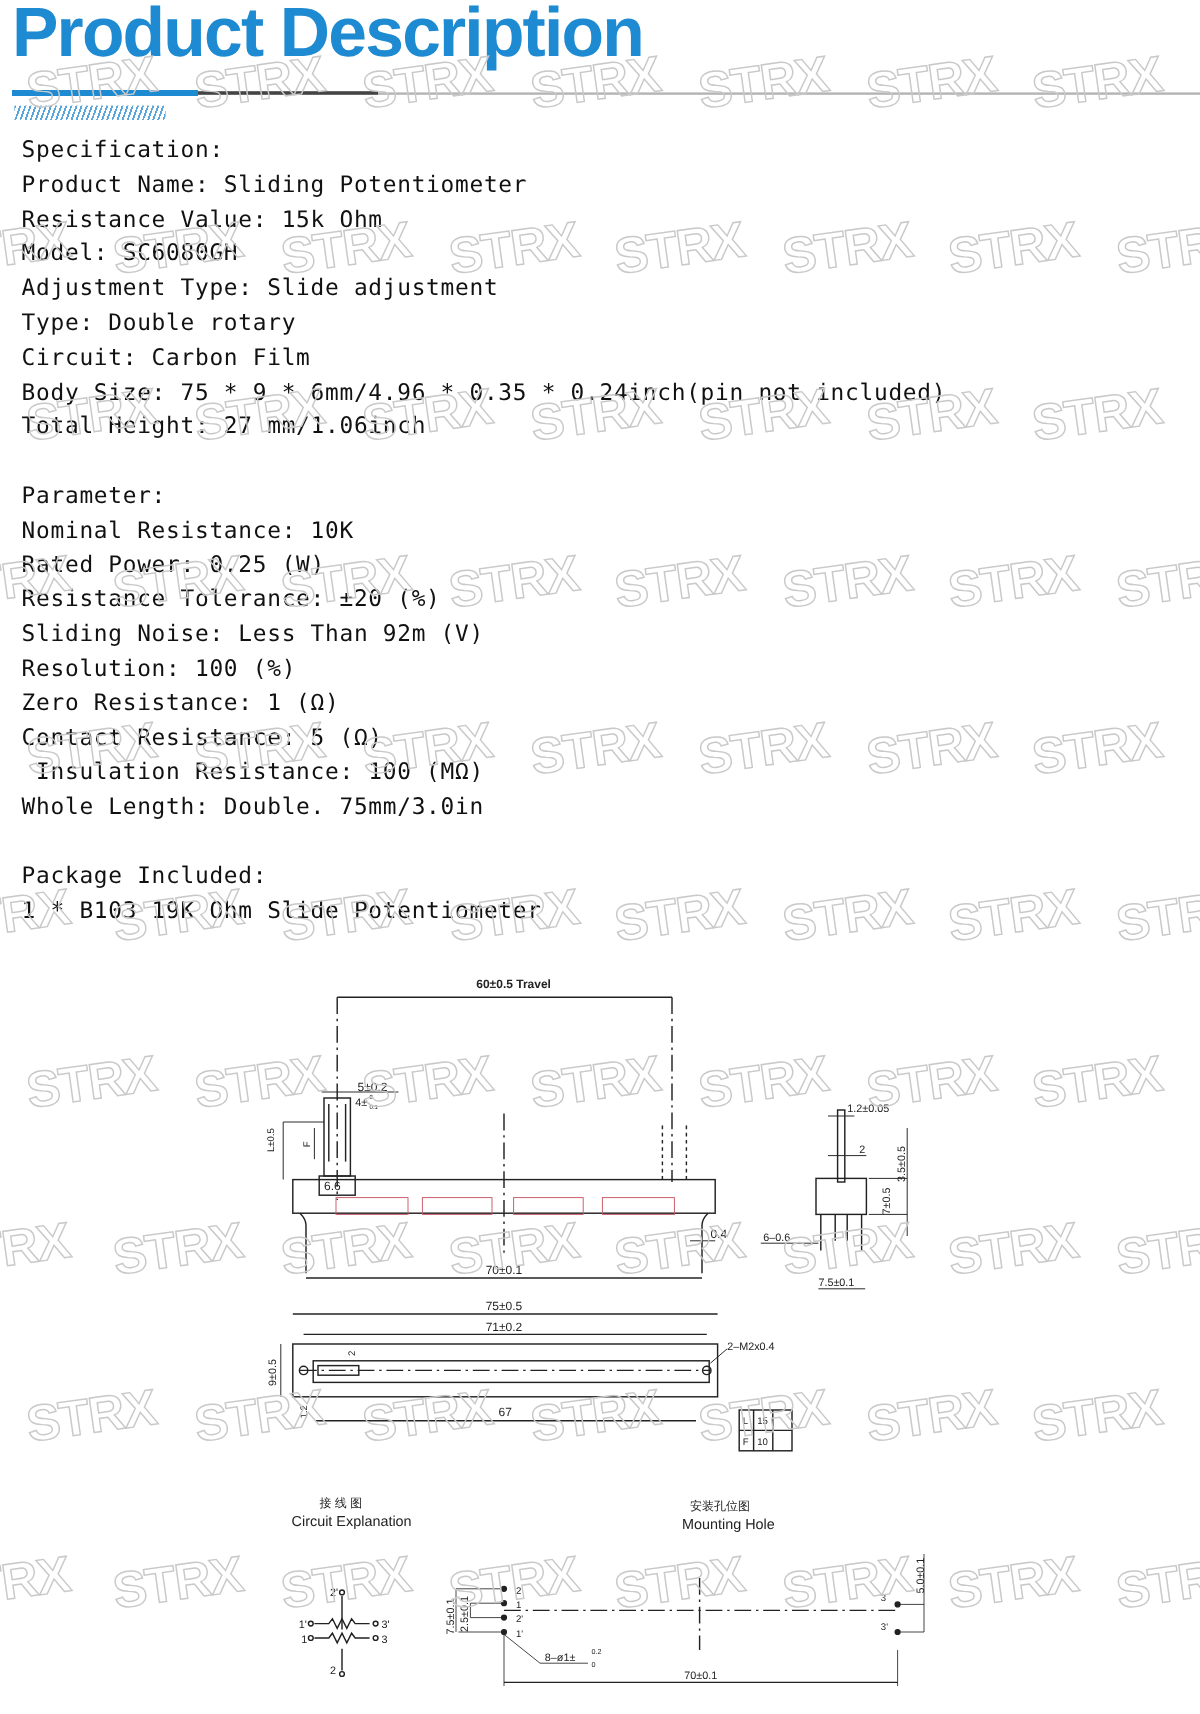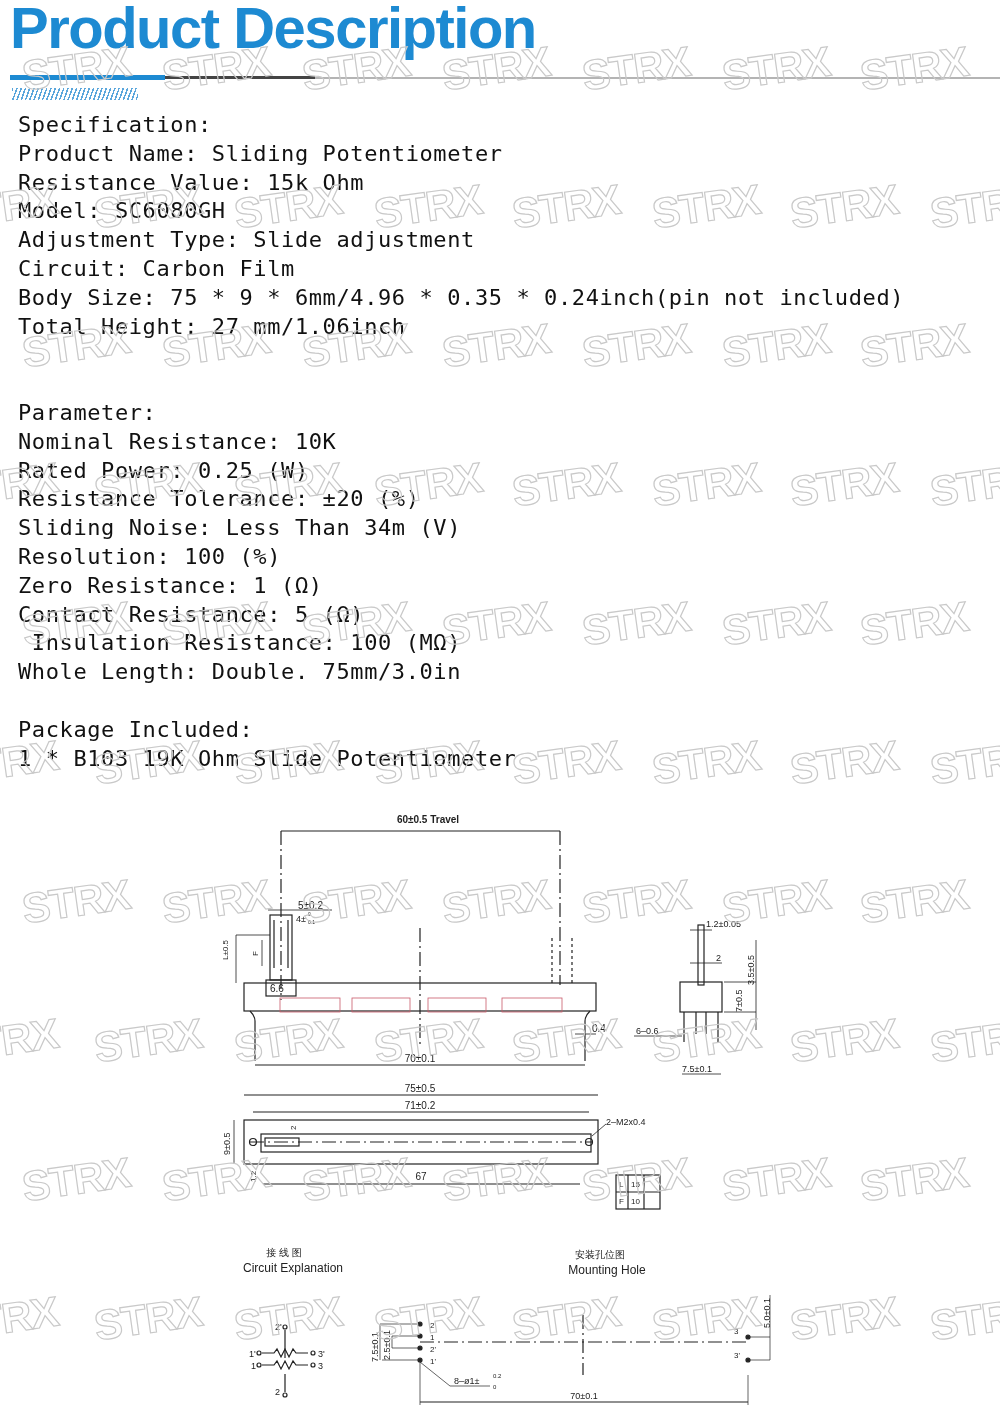--- a/index.html
+++ b/index.html
@@ -4,52 +4,53 @@
 <style>
   html, body { margin: 0; padding: 0; background: #ffffff; }
   body { width: 1000px; height: 1428px; position: relative; overflow: hidden; font-family: "DejaVu Sans Mono", "Liberation Mono", monospace; color: #111; }
   .title { position: absolute; left: 10px; top: -6px; font-family: "Liberation Sans", sans-serif; font-weight: bold; font-size: 58px; color: #1d8ad2; letter-spacing: -1.5px; margin: 0; }
   .rule-blue { position: absolute; left: 10px; top: 75px; width: 155px; height: 5px; background: #1d8ad2; }
   .rule-dark { position: absolute; left: 165px; top: 76px; width: 150px; height: 3px; background: #444; }
   .rule-gray { position: absolute; left: 315px; top: 77px; width: 685px; height: 2px; background: #b4b4b4; }
   .hatch { position: absolute; left: 12px; top: 88px; width: 126px; height: 12px;
     background: repeating-linear-gradient(110deg, #5aa6dc 0 1.5px, transparent 1.5px 4px); }
   .section { position: absolute; left: 18px; }
-  .line { font-size: 22px; line-height: 28.8px; white-space: pre; letter-spacing: 0.6px; }
+  .line { font-size: 19px; line-height: 28.8px; white-space: pre; letter-spacing: 0.6px; }
   .wm { position: absolute; font-family: "Liberation Sans", sans-serif; font-weight: bold; font-size: 42px; color: transparent;
     -webkit-text-stroke: 1.2px #c9c9c9; transform: rotate(-8deg); pointer-events: none; letter-spacing: -1px; }
   svg text { font-family: "Liberation Sans", sans-serif; }
   .dwg { position: absolute; left: 0; top: 790px; }
 </style>
 </head>
 <body>
 
 <h1 class="title">Product Description</h1>
 <div class="rule-blue"></div>
 <div class="rule-dark"></div>
 <div class="rule-gray"></div>
 <div class="hatch"></div>
 
 <div class="section" style="top:111px;">
   <div class="line">Specification:</div>
   <div class="line">Product Name: Sliding Potentiometer</div>
   <div class="line">Resistance Value: 15k Ohm</div>
   <div class="line">Model: SC6080GH</div>
   <div class="line">Adjustment Type: Slide adjustment</div>
+  <div class="line">Type: Double rotary</div>
   <div class="line">Circuit: Carbon Film</div>
   <div class="line">Body Size: 75 * 9 * 6mm/4.96 * 0.35 * 0.24inch(pin not included)</div>
   <div class="line">Total Height: 27 mm/1.06inch</div>
 </div>
 
 <div class="section" style="top:399px;">
   <div class="line">Parameter:</div>
   <div class="line">Nominal Resistance: 10K</div>
   <div class="line">Rated Power: 0.25 (W)</div>
   <div class="line">Resistance Tolerance: ±20 (%)</div>
-  <div class="line">Sliding Noise: Less Than 34m (V)</div>
+  <div class="line">Sliding Noise: Less Than 92m (V)</div>
   <div class="line">Resolution: 100 (%)</div>
   <div class="line">Zero Resistance: 1 (Ω)</div>
   <div class="line">Contact Resistance: 5 (Ω)</div>
   <div class="line"> Insulation Resistance: 100 (MΩ)</div>
   <div class="line">Whole Length: Double. 75mm/3.0in</div>
 </div>
 
 <div class="section" style="top:716px;">
   <div class="line">Package Included:</div>
   <div class="line">1 * B103 19K Ohm Slide Potentiometer</div>

